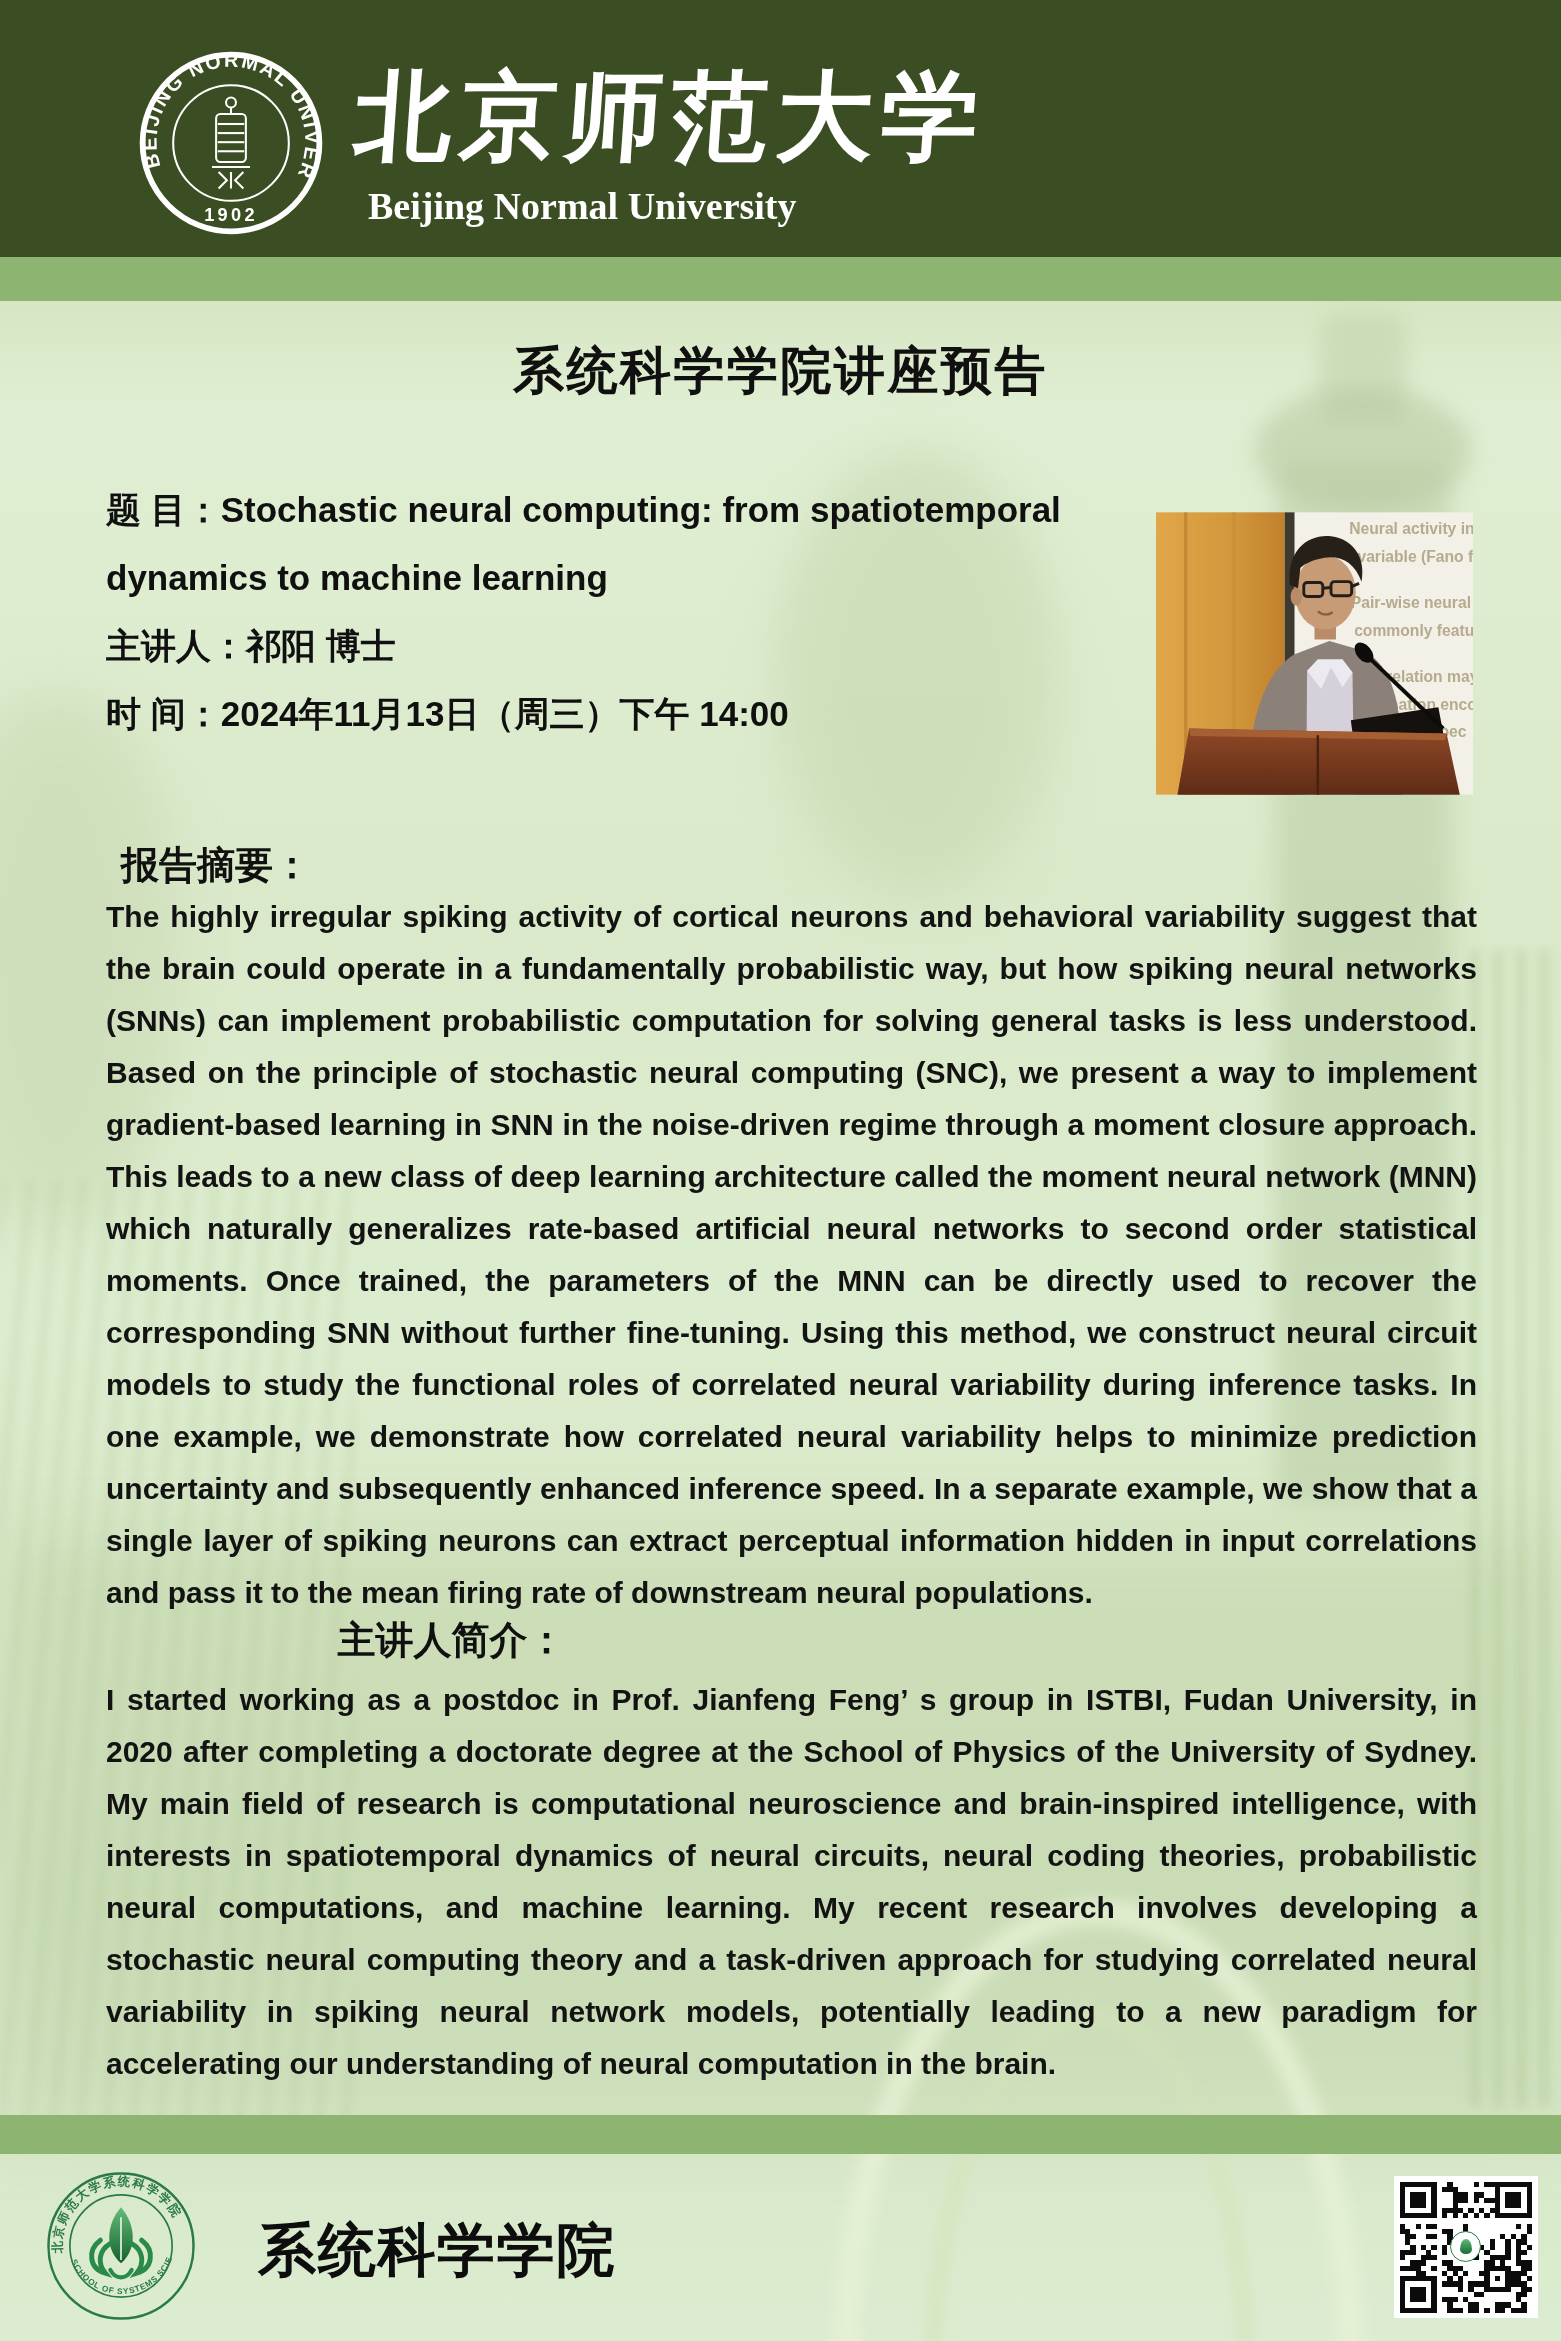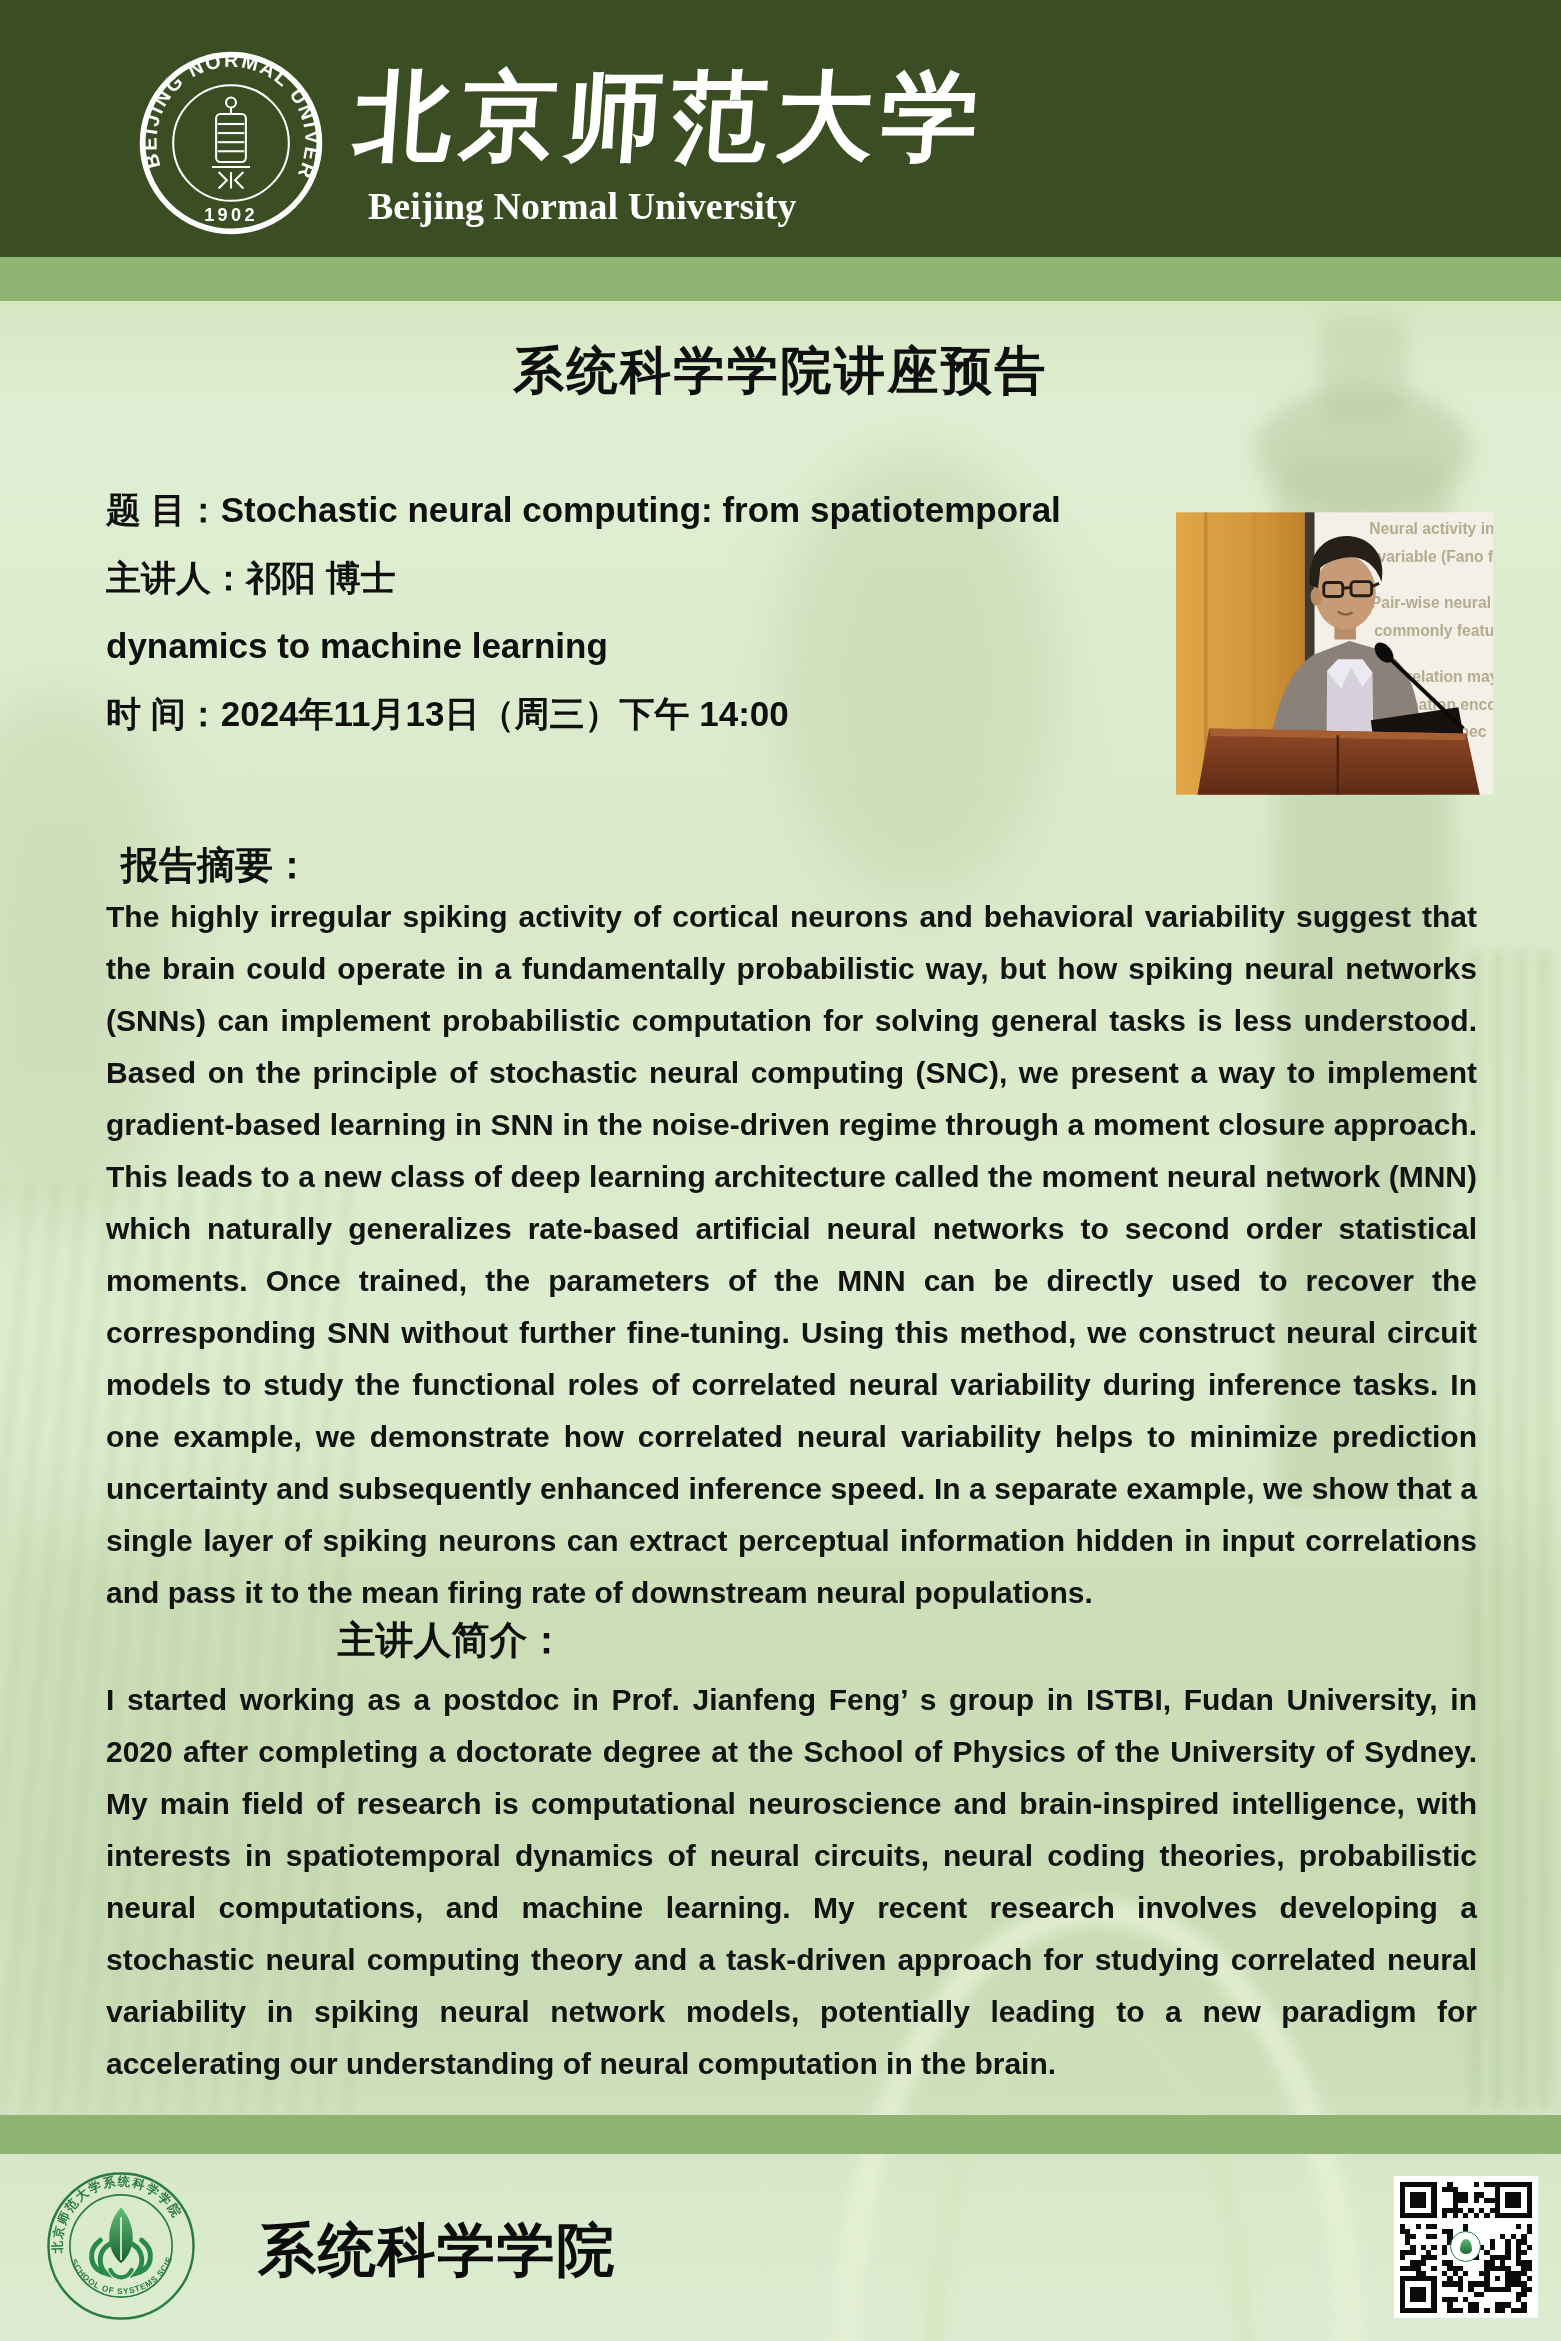--- a/index.html
+++ b/index.html
@@ -54,21 +54,21 @@
   
   .lecture-title{
     position:absolute;left:0;top:335px;width:1561px;height:71px;
     text-align:center;font-size:51px;line-height:71px;font-weight:700;
     letter-spacing:2.5px;color:#101010;
   }
   
   .info-block{position:absolute;left:106px;top:476px;width:1049px;}
   .info-line{font-size:35px;line-height:68px;font-weight:700;color:#101010;white-space:nowrap;}
   
-  .speaker-photo{position:absolute;left:1156px;top:512px;width:369px;height:283px;overflow:hidden;margin-left:20px;}
+  .speaker-photo{position:absolute;left:1156px;top:512px;width:369px;height:283px;overflow:hidden;}
   
   .sec-heading{position:absolute;left:106px;width:661px;font-size:38px;line-height:48px;font-weight:700;color:#101010;margin-left:15px;}
   .abstract-heading{top:841px;}
   .bio-heading{top:1616px;text-align:center;}
   .para{
     position:absolute;left:106px;width:1371px;
     font-size:30px;line-height:52px;font-weight:700;color:#131313;
     text-align:justify;
   }
   .abstract-text{top:891px;}
@@ -140,22 +140,22 @@
     </svg>
     <div class="uni-cn">北京师范大学</div>
     <div class="uni-en">Beijing Normal University</div>
   </div>
   <div class="divider-band"></div>
 
   <div class="lecture-title">系统科学学院讲座预告</div>
 
   <div class="info-block">
     <div class="info-line">题  目：Stochastic neural computing: from spatiotemporal</div>
+    <div class="info-line">dynamics to machine learning</div>
     <div class="info-line">主讲人：祁阳 博士</div>
-    <div class="info-line">dynamics to machine learning</div>
     <div class="info-line">时  间：2024年11月13日（周三）下午 14:00</div>
   </div>
 
   <div class="speaker-photo">
     <svg width="317" height="283" viewBox="0 0 384 342">
       <defs>
         <linearGradient id="wood" x1="0" y1="0" x2="1" y2="0">
           <stop offset="0" stop-color="#e0a648"></stop>
             <stop offset="0.6" stop-color="#d2973c"></stop>
             <stop offset="1" stop-color="#c0812c"></stop>

